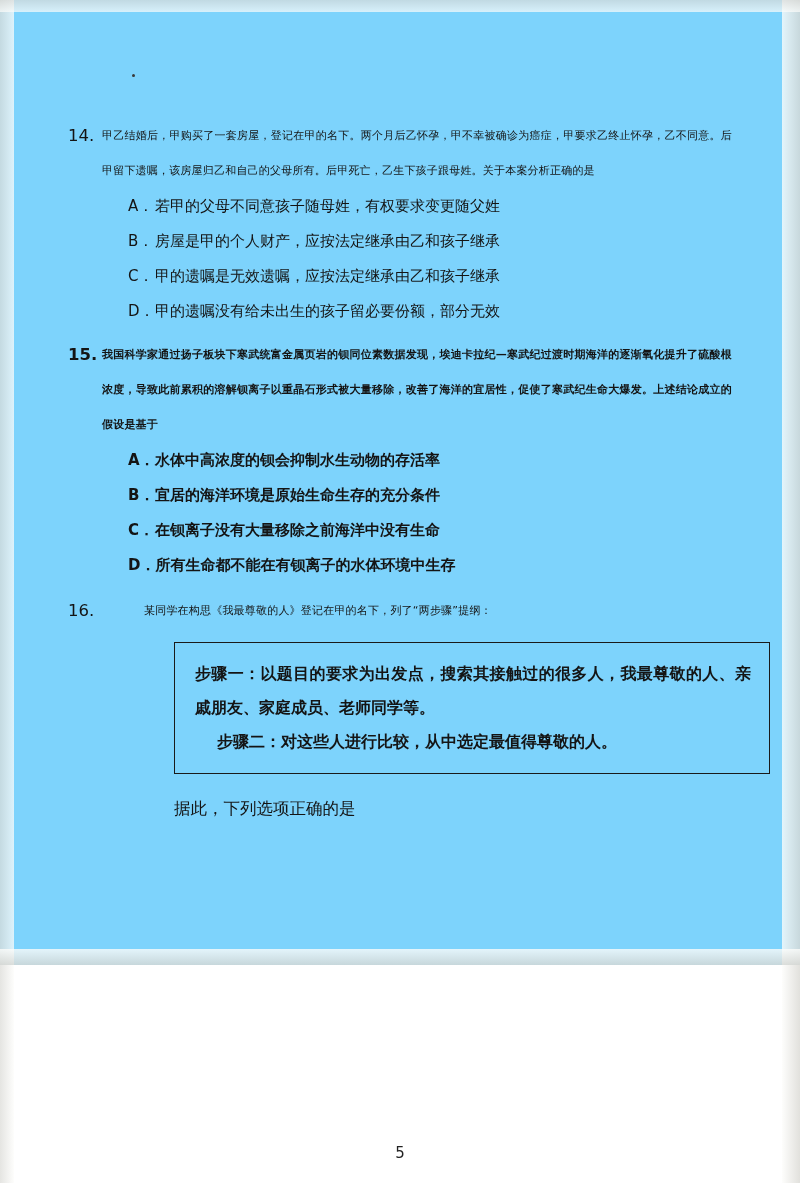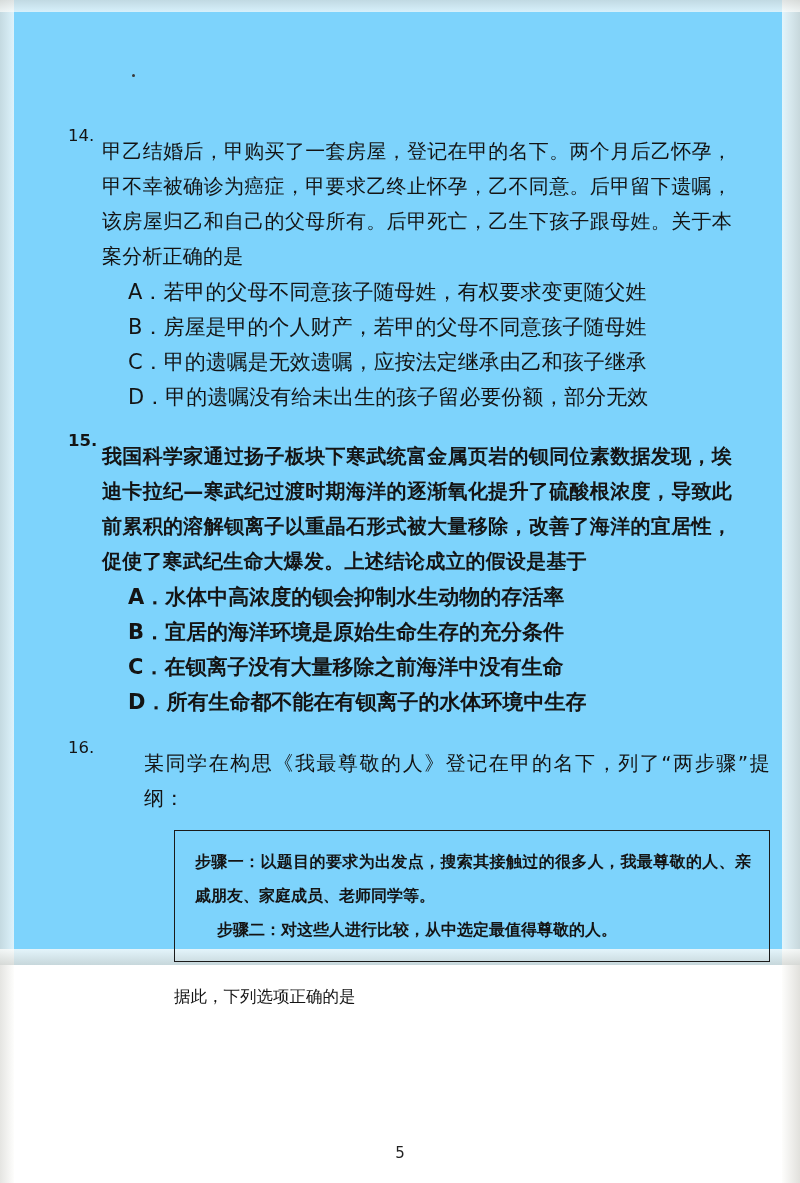--- a/index.html
+++ b/index.html
@@ -79,32 +79,31 @@
     flex: 0 0 34px;
     font-size: 16.5px;
     line-height: 35px;
     text-align: left;
     white-space: nowrap;
   }
   .qbody {
     flex: 1 1 auto;
   }
   .stem {
-    font-size: 20px;
+    font-size: 11px;
     line-height: 35px;
     text-align: justify;
     text-justify: inter-ideograph;
     letter-spacing: .2px;
-    margin-top: 16px;
   }
   .opts {
     margin-top: 1px;
   }
   .opt {
-    font-size: 21px;
+    font-size: 15px;
     line-height: 35px;
     padding-left: 26px;
     white-space: nowrap;
   }
   .opt .lbl {
     display: inline-block;
     min-width: 27px;
   }
 
   .q15 { margin-top: 8px; font-weight: bold; }
@@ -165,21 +164,21 @@
 
     <div class="qblock q14">
       <div class="qnum">14.</div>
       <div class="qbody">
         <div class="stem">甲乙结婚后，甲购买了一套房屋，登记在甲的名下。两个月后乙怀孕，甲不幸被确诊为癌症，甲要求乙终止怀孕，乙不同意。后甲留下遗嘱，该房屋归乙和自己的父母所有。后甲死亡，乙生下孩子跟母姓。关于本案分析正确的是</div>
         <div class="opts">
           <div class="opt">
             <span class="lbl">A．</span><span>若甲的父母不同意孩子随母姓，有权要求变更随父姓</span>
           </div>
           <div class="opt">
-            <span class="lbl">B．</span><span>房屋是甲的个人财产，若甲的父母不同意孩子随母姓</span>
+            <span class="lbl">B．</span><span>房屋是甲的个人财产，应按法定继承由乙和孩子继承</span>
           </div>
           <div class="opt">
             <span class="lbl">C．</span><span>甲的遗嘱是无效遗嘱，应按法定继承由乙和孩子继承</span>
           </div>
           <div class="opt">
             <span class="lbl">D．</span><span>甲的遗嘱没有给未出生的孩子留必要份额，部分无效</span>
           </div>
         </div>
       </div>
     </div>

